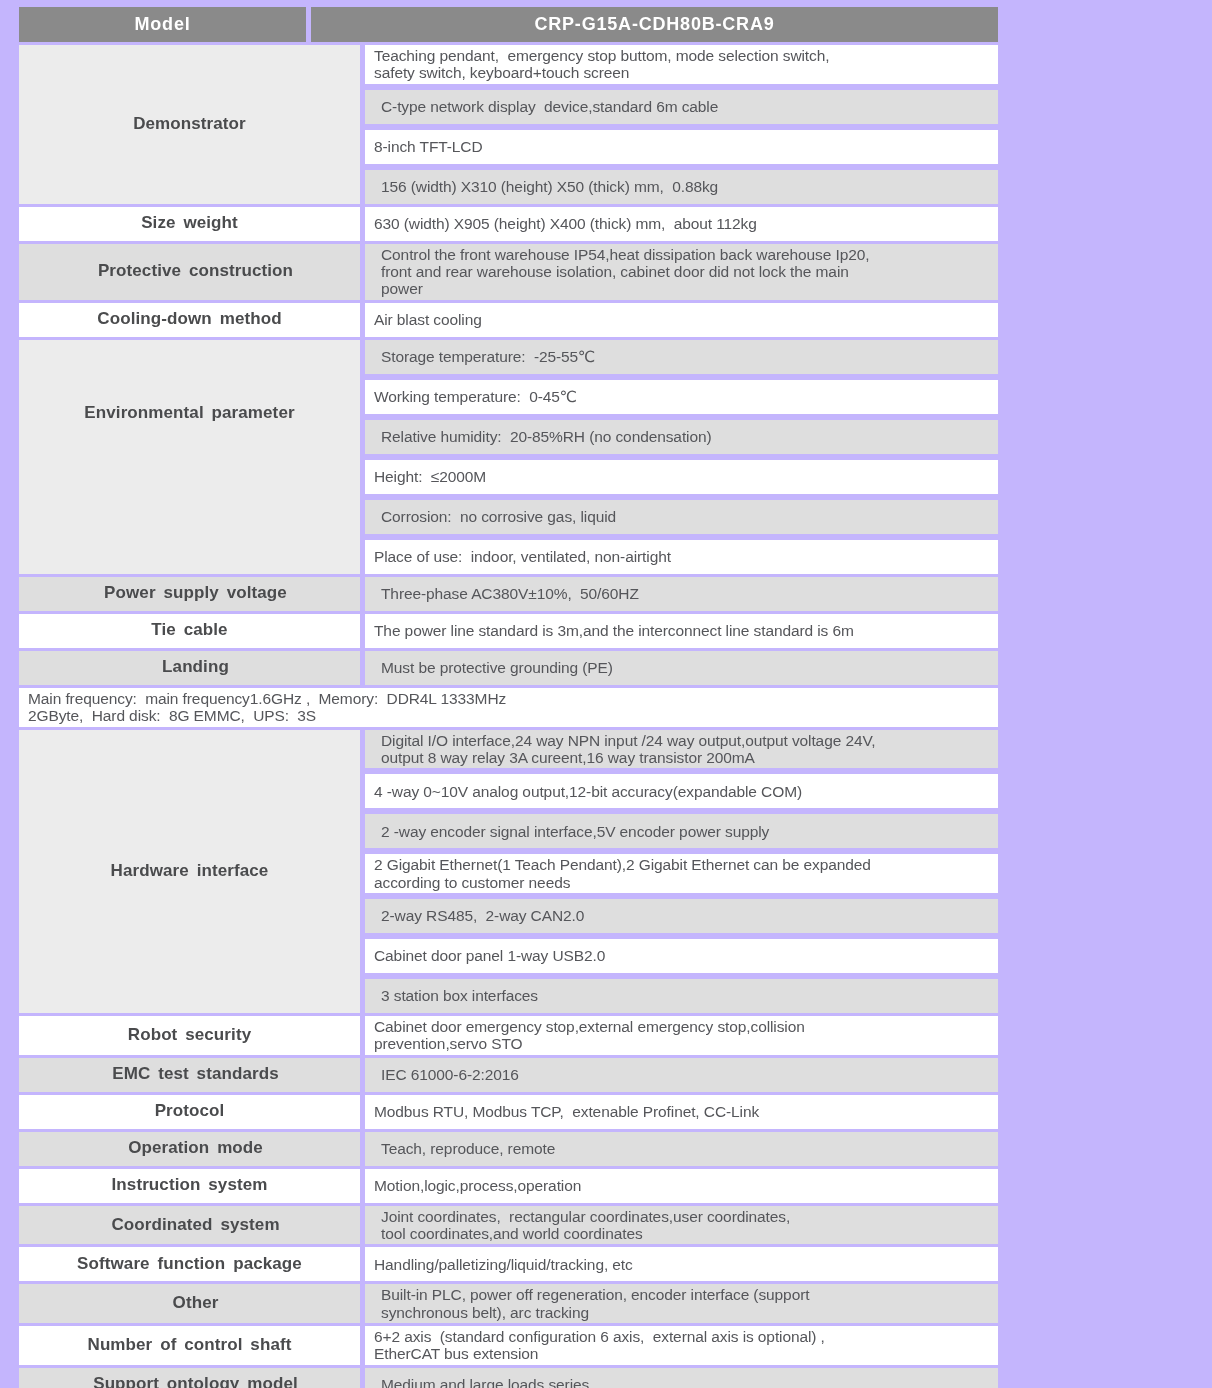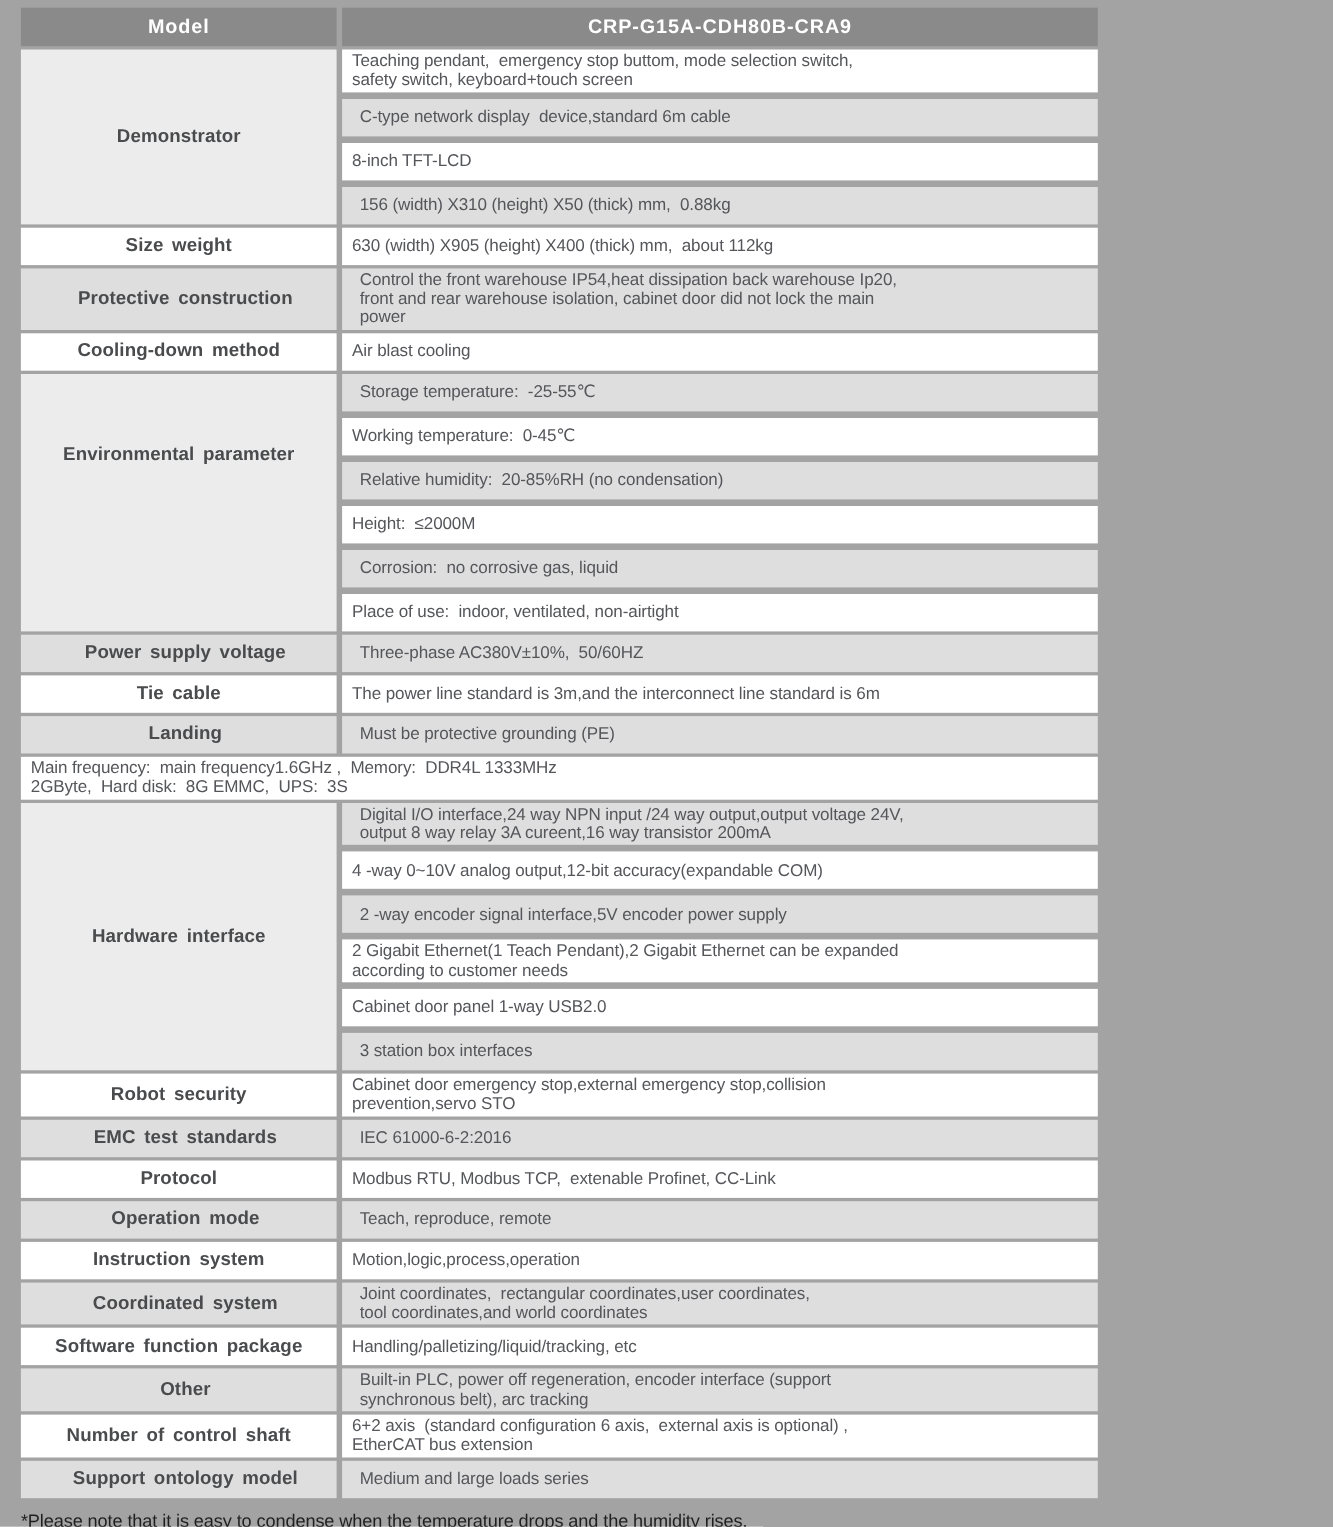--- a/index.html
+++ b/index.html
@@ -1,24 +1,24 @@
 <!DOCTYPE html>
 <html><head>
 <meta charset="utf-8">
 <style>
   html,body{
     margin:0; padding:0; background:#ffffff;
     font-family:"Liberation Sans","DejaVu Sans",sans-serif;
     -webkit-font-smoothing:antialiased;
   }
-  .page{ width:1212px; height:1388px; box-sizing:border-box; padding:7px 0 0 19px; background:#a3a3a3; }
+  .page{ width:1212px; height:1388px; box-sizing:border-box; padding:7px 0 0 19px; background:#c4b5fd; }
   .spec-table{ width:979px; display:flex; flex-direction:column; gap:3px; }
   .section{ display:flex; gap:5px; }
   .lab{
-    width:287px; flex:none; display:flex; align-items:center; justify-content:center;
+    width:341px; flex:none; display:flex; align-items:center; justify-content:center;
     text-align:left; font-weight:bold; font-size:17px; color:#4a4b4d;
     word-spacing:3px; letter-spacing:0.1px; line-height:1.1; padding:2px 4px; box-sizing:border-box;
   }
   .rows{ flex:1; display:flex; flex-direction:column; gap:6px; }
   .row{
     display:flex; align-items:center; min-height:34px;
     padding:2px 10px 2px 9px; box-sizing:border-box;
   }
   .val{
     font-size:15.5px; color:#55565a; letter-spacing:-0.1px;
@@ -169,20 +169,23 @@
         <div class="row w">
             <span class="val">4 -way 0~10V analog output,12-bit accuracy(expandable COM)</span>
           </div>
         <div class="row g">
             <span class="val">2 -way encoder signal interface,5V encoder power supply</span>
           </div>
         <div class="row w">
             <span class="val">2 Gigabit Ethernet(1 Teach Pendant),2 Gigabit Ethernet can be expanded
 according to customer needs</span>
           </div>
+        <div class="row g">
+            <span class="val">2-way RS485,  2-way CAN2.0</span>
+          </div>
         <div class="row w">
             <span class="val">Cabinet door panel 1-way USB2.0</span>
           </div>
         <div class="row g">
             <span class="val">3 station box interfaces</span>
           </div>
       </div>
     </div>
 
     <div class="section">

